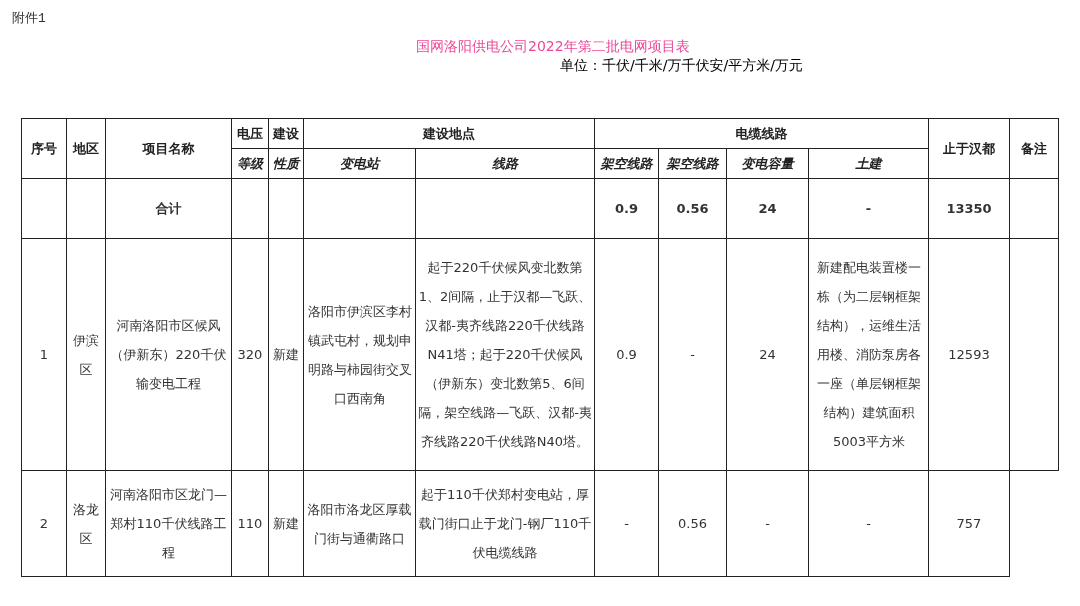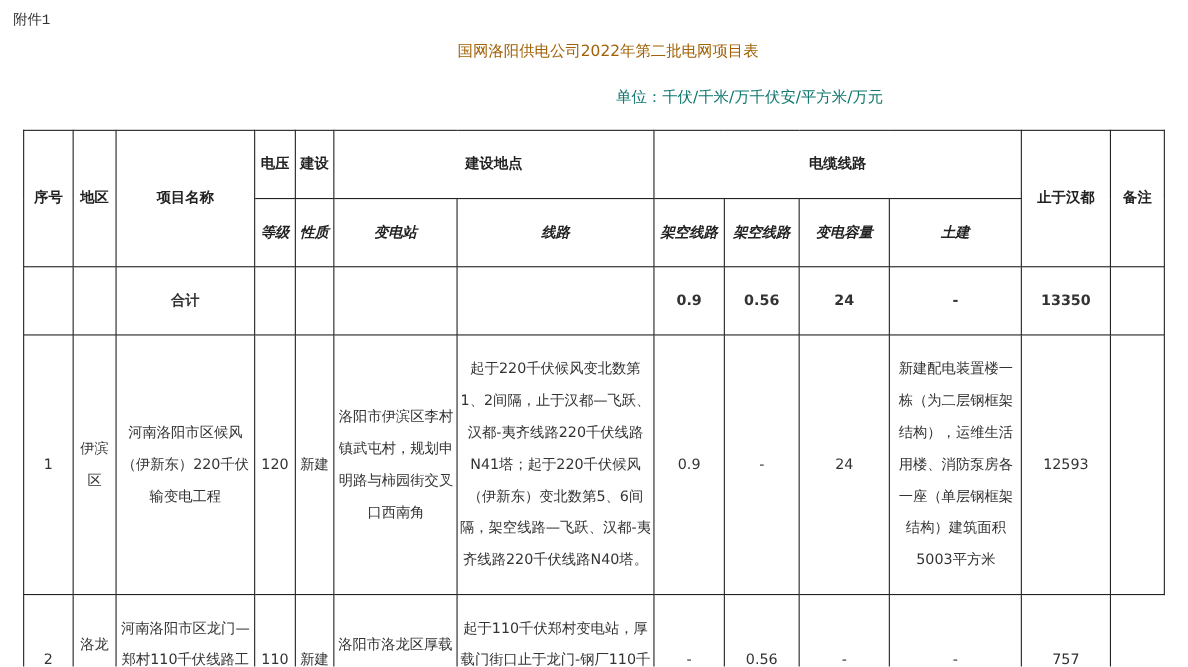--- a/index.html
+++ b/index.html
@@ -5,34 +5,34 @@
   html, body { margin: 0; padding: 0; background: #ffffff; }
   body {
     width: 1080px; height: 606px; position: relative; overflow: hidden;
     font-family: "DejaVu Sans", "Liberation Sans", sans-serif;
     color: #333333;
   }
   .attach {
     position: absolute; left: 12px; top: 9px; font-size: 13px; color: #333; font-family: Liberation Mono, monospace;
   }
   .title {
-    position: absolute; left: 416px; top: 38px; font-size: 14px; color: #a16207;
+    position: absolute; left: 416px; top: 38px; font-size: 14px; color: #ec4899;
     white-space: nowrap;
   }
   .unit {
-    position: absolute; left: 560px; top: 80px; font-size: 14px; color: #0f766e;
+    position: absolute; left: 560px; top: 57px; font-size: 14px; color: #000000;
     white-space: nowrap;
   }
   table.grid {
     position: absolute; left: 21px; top: 118px;
     border-collapse: collapse; table-layout: fixed;
   }
   table.grid td, table.grid th {
     border: 1.5px solid #222;
-    padding: 16px 2px;
+    padding: 0 2px;
     text-align: center; vertical-align: middle;
     font-size: 13px; line-height: 29px; color: #333;
     overflow: hidden;
   }
   table.grid th { font-weight: bold; color: #222; }
   .b { font-weight: bold; color: #222; }
   .txt { line-height: 29px; }
   .txt-left { text-align: left; padding-left: 3px !important; }
   td.noborder {
     border: none !important;
@@ -104,21 +104,21 @@
     <td class="b">24</td>
     <td class="b">-</td>
     <td class="b">13350</td>
     <td></td>
   </tr>
 
   <tr class="row-1">
     <td>1</td>
     <td class="txt">伊滨区</td>
     <td class="txt">河南洛阳市区候风（伊新东）220千伏输变电工程</td>
-    <td>120</td>
+    <td>320</td>
     <td>新建</td>
     <td class="txt txt-left">洛阳市伊滨区李村镇武屯村，规划申明路与柿园街交叉口西南角</td>
     <td class="txt">起于220千伏候风变北数第1、2间隔，止于汉都—飞跃、汉都-夷齐线路220千伏线路N41塔；起于220千伏候风（伊新东）变北数第5、6间隔，架空线路—飞跃、汉都-夷齐线路220千伏线路N40塔。</td>
     <td>0.9</td>
     <td>-</td>
     <td>24</td>
     <td class="txt txt-left">新建配电装置楼一栋（为二层钢框架结构），运维生活用楼、消防泵房各一座（单层钢框架结构）建筑面积5003平方米</td>
     <td>12593</td>
     <td></td>
   </tr>

